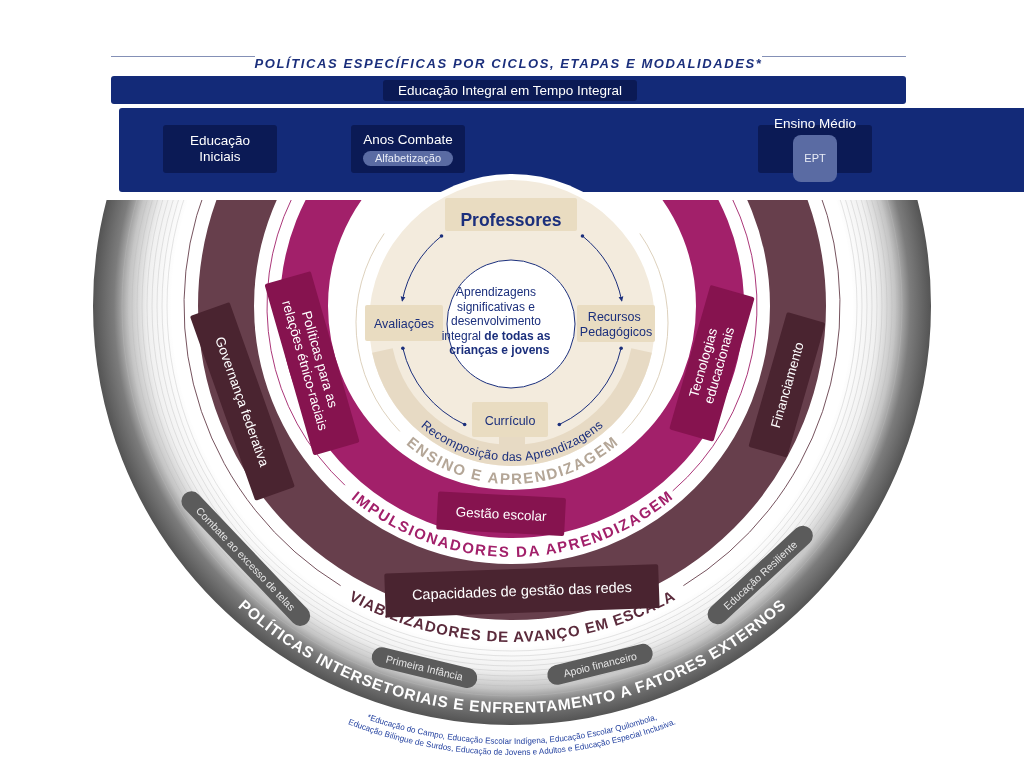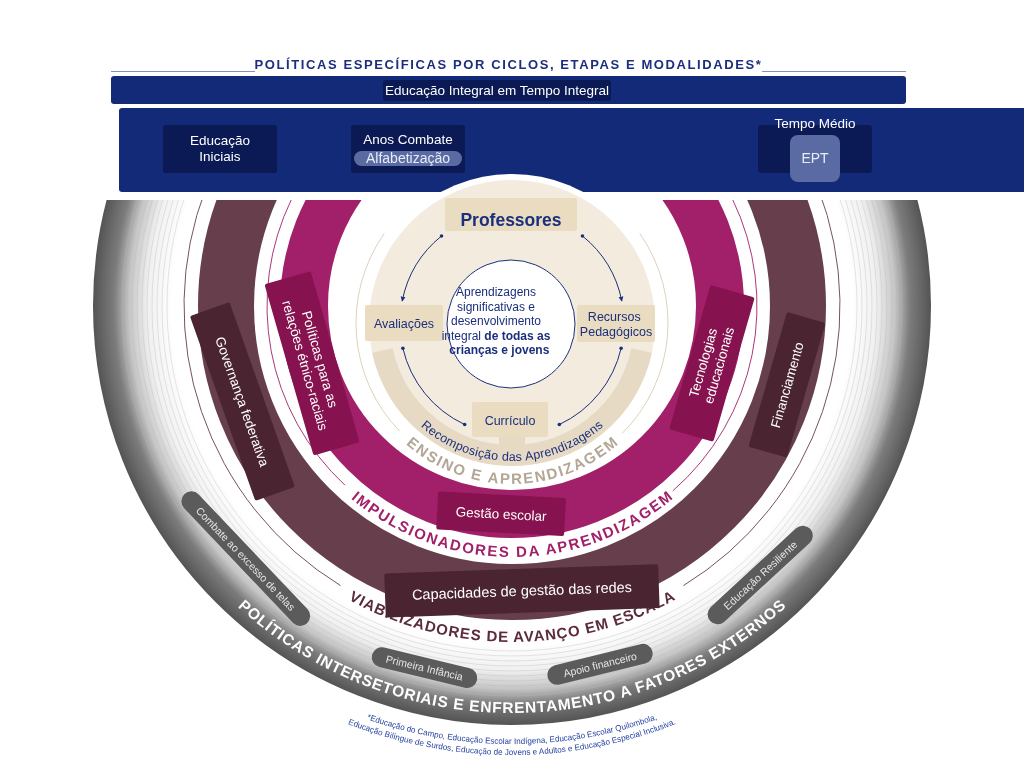--- a/index.html
+++ b/index.html
@@ -1,42 +1,42 @@
 <!DOCTYPE html>
 <html style="--c-navy: #132a78; --c-navy-dark: #0b1a55; --c-navy-text: #1b2f7c; --c-badge: #5a6ba3; --c-beige: #f3ebdd; --c-beige-box: #e9dcc1; --c-beige-band: #e7dac4; --c-magenta: #a2206a; --c-magenta-dark: #86134f; --c-maroon: #673f4c; --c-maroon-dark: #4a2430; --c-viab-title: #5b2b3c; --c-ensino-title: #b4a697; --c-gray-pill: #5b5b5b; --c-foot: #2442a0;"><head>
   <meta charset="utf-8">
   <style>
     html, body { margin: 0; padding: 0; background: #ffffff; }
     body { width: 1024px; height: 773px; position: relative; overflow: hidden;
            font-family: "Liberation Sans", sans-serif; }
 
     
     .heading { position: absolute; left: 111px; top: 56px; width: 795px; height: 16px;
-               display: flex; align-items: flex-end; z-index: 1; }
+               display: flex; align-items: flex-start; z-index: 1; font-style: italic; }
     .hline { flex: 1; height: 1.2px; background: #8490b6; }
     .htitle { font-family: "Liberation Sans", sans-serif; font-weight: bold; font-size: 13px;
               letter-spacing: 1.6px; color: var(--c-navy-text); white-space: nowrap; }
 
     .bar { position: absolute; left: 111px; top: 76px; width: 795px; height: 28px;
            background: var(--c-navy); border-radius: 3px; z-index: 1; }
-    .bar-label { position: absolute; left: 272px; top: 4px; width: 228px; height: 21px;
+    .bar-label { position: absolute; left: 272px; top: 4px; width: 254px; height: 21px;
                  background: var(--c-navy-dark); border-radius: 3px; color: #ffffff;
                  font-family: "Liberation Sans", sans-serif; font-size: 13.5px;
                  line-height: 21px; text-align: center; }
 
     .panel { position: absolute; left: 119px; top: 108px; width: 951px; height: 84px;
              background: var(--c-navy); border-radius: 3px; z-index: 1; }
     .stage { position: absolute; top: 17px; width: 114px; height: 48px;
              background: var(--c-navy-dark); border-radius: 3px;
              display: flex; flex-direction: column; align-items: center; justify-content: center;
              color: #ffffff; font-family: "Liberation Sans", sans-serif; font-size: 13.5px;
              line-height: 16px; text-align: center; }
     .stage span.line { display: block; }
     .badge { margin-top: 3px; background: var(--c-badge); border-radius: 8px;
-             font-size: 14px; line-height: 15px; padding: 0 12px; color: #e8ecf6; }
+             font-size: 11px; line-height: 15px; padding: 0 12px; color: #e8ecf6; }
     .badge.small { padding: 16px 11px; }
 
     
     svg.diagram { position: absolute; left: 0; top: 0; z-index: 2; }
     svg text { font-family: "Liberation Sans", sans-serif; }
 
     .s-maroon { fill: none; stroke: var(--c-maroon); }
     .s-magenta { fill: none; stroke: var(--c-magenta); }
     .thin-maroon { fill: none; stroke: var(--c-maroon); stroke-width: 0.9; }
     .thin-magenta { fill: none; stroke: var(--c-magenta); stroke-width: 0.9; }
@@ -83,21 +83,21 @@
 <div class="panel">
   <div class="stage" style="left:44px">
     <span class="line">Educação</span>
     <span class="line">Iniciais</span>
   </div>
   <div class="stage" style="left:232px">
     <span class="line">Anos Combate</span>
     <span class="badge">Alfabetização</span>
   </div>
   <div class="stage" style="left:639px">
-    <span class="line">Tempo Médio</span>
+    <span class="line">Ensino Médio</span>
     <span class="badge small">EPT</span>
   </div>
 </div>
 
 <svg class="diagram" width="1024" height="773" viewBox="0 0 1024 773">
   <defs>
     <radialGradient id="grayGrad" gradientUnits="userSpaceOnUse" cx="512" cy="306" r="419">
       <stop offset="0.81" stop-color="#ffffff"></stop>
       <stop offset="0.87" stop-color="#f0f0f0"></stop>
       <stop offset="0.915" stop-color="#c4c4c4"></stop>

